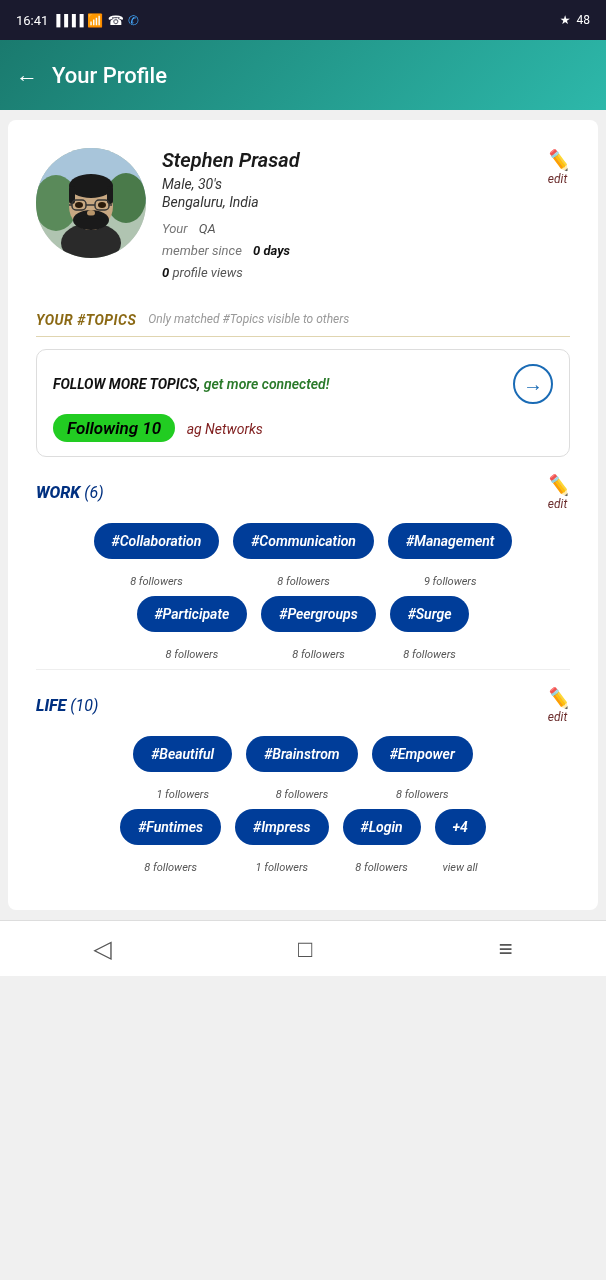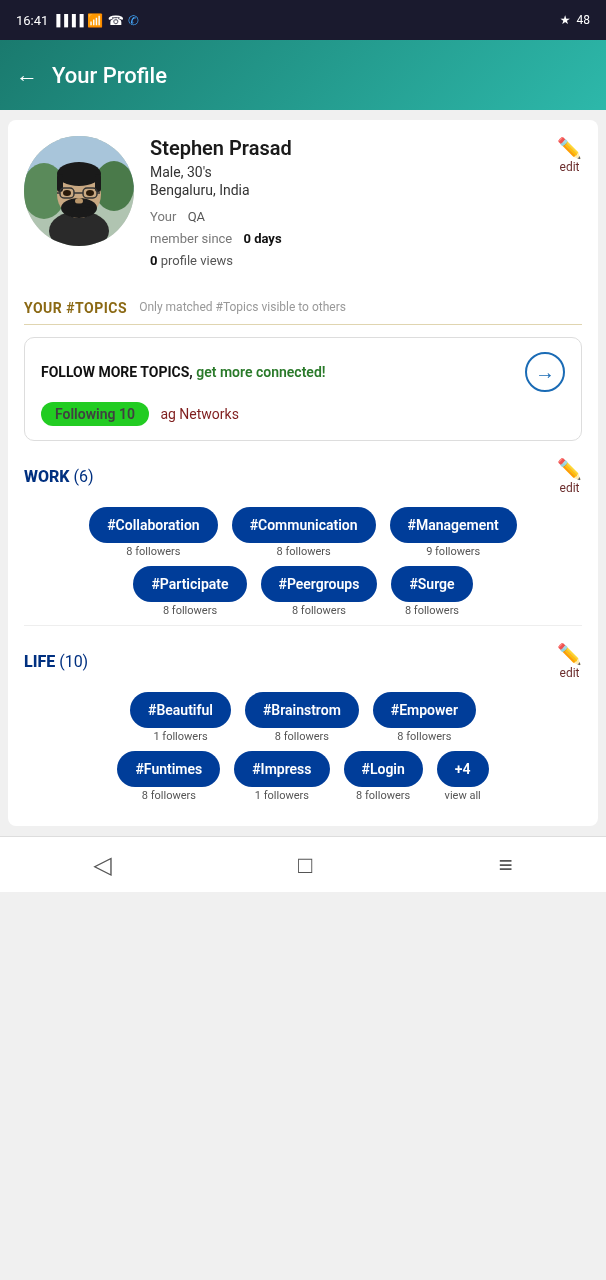--- a/index.html
+++ b/index.html
@@ -45,21 +45,22 @@
       color: white;
       font-size: 22px;
       font-weight: 500;
     }
 
     
     .main-card {
       background: white;
       margin: 10px 8px;
       border-radius: 8px;
-      padding: 16px;
+      padding: 28px;
+      font-style: italic;
     }
 
     
     .profile-section {
       display: flex;
       gap: 16px;
       align-items: flex-start;
       padding-bottom: 16px;
     }
     .avatar-wrapper {
@@ -170,24 +171,24 @@
       align-items: center;
       justify-content: center;
       color: #1a6bb5;
       font-size: 20px;
       cursor: pointer;
       flex-shrink: 0;
     }
     .following-pill {
       display: inline-block;
       background: #22cc22;
-      color: #404040;
+      color: #000000;
       border-radius: 20px;
       padding: 4px 14px;
-      font-size: 14px;
+      font-size: 17px;
       font-weight: 600;
       text-align: center;
     }
     .tag-networks-text {
       font-size: 14px;
       color: #7f1d1d;
       margin-left: 8px;
     }
 
     
@@ -211,21 +212,21 @@
       display: flex;
       flex-wrap: wrap;
       gap: 14px;
       justify-content: center;
       margin-bottom: 8px;
     }
     .tag-item {
       display: flex;
       flex-direction: column;
       align-items: center;
-      gap: 2px;
+      gap: 16px;
     }
     .tag-pill {
       background: #003d99;
       color: white;
       border-radius: 24px;
       padding: 10px 18px;
       font-size: 14px;
       font-weight: 600;
       cursor: pointer;
       white-space: nowrap;

